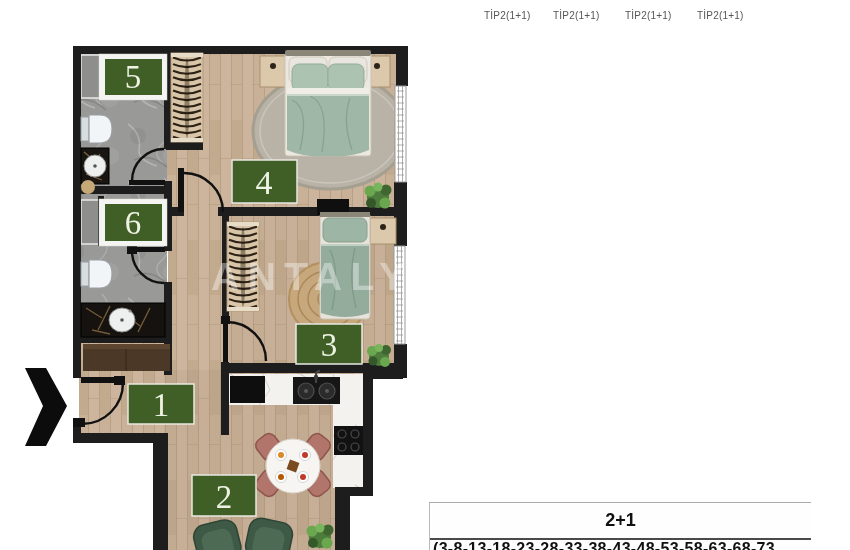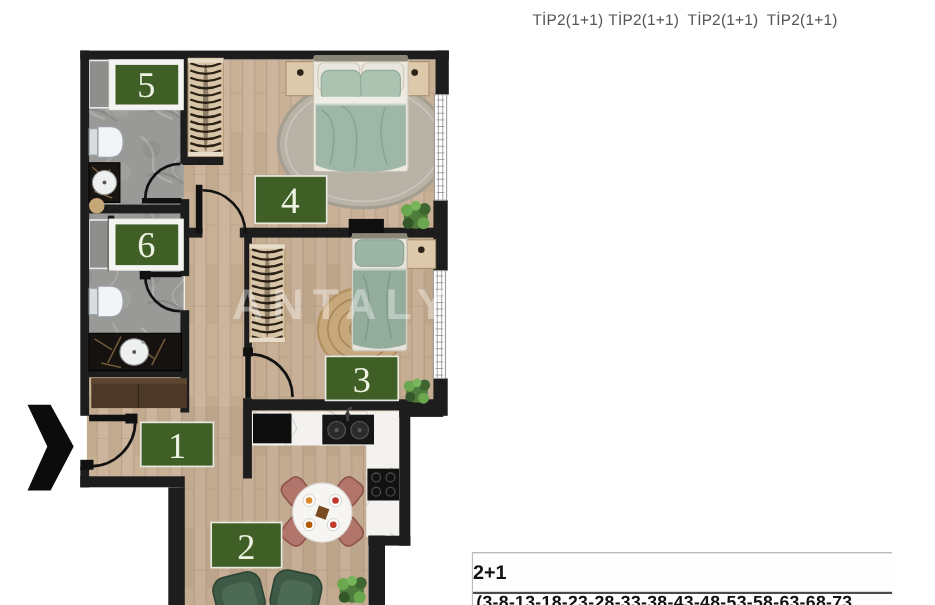--- a/index.html
+++ b/index.html
@@ -1,19 +1,19 @@
 <!DOCTYPE html>
 <html><head>
 <meta charset="utf-8">
 <style>
   html,body{margin:0;padding:0;background:#fff;font-family:"Liberation Sans",sans-serif;}
   .page{position:relative;width:850px;height:550px;background:#fff;overflow:hidden;}
-  .tip{position:absolute;top:10px;font-size:14px;color:#555;letter-spacing:0.2px;}
+  .tip{position:absolute;top:10px;font-size:10px;color:#555;letter-spacing:0.2px;}
   .tbl{position:absolute;left:429px;top:502px;width:381px;border-top:1px solid #aaa;border-left:1px solid #bbb;background:#fefefe;}
-  .tbl .r1{height:35px;font-weight:bold;font-size:18px;color:#111;line-height:35px;border-bottom:2px solid #4a4a4a;}
+  .tbl .r1{height:35px;text-align:center;font-weight:bold;font-size:18px;color:#111;line-height:35px;border-bottom:2px solid #4a4a4a;}
   .tbl .r2{height:13px;font-weight:bold;font-size:16px;color:#111;padding-left:3px;letter-spacing:0.3px;white-space:nowrap;overflow:hidden;}
 </style>
 </head>
 <body>
 <div class="page">
 <svg width="850" height="550" viewBox="0 0 850 550">
 <defs>
   <pattern id="wood" width="22" height="120" patternUnits="userSpaceOnUse">
     <rect width="22" height="120" fill="#c9b197"></rect>
     <rect x="0" width="1" height="120" fill="rgba(94,64,40,0.16)"></rect>

